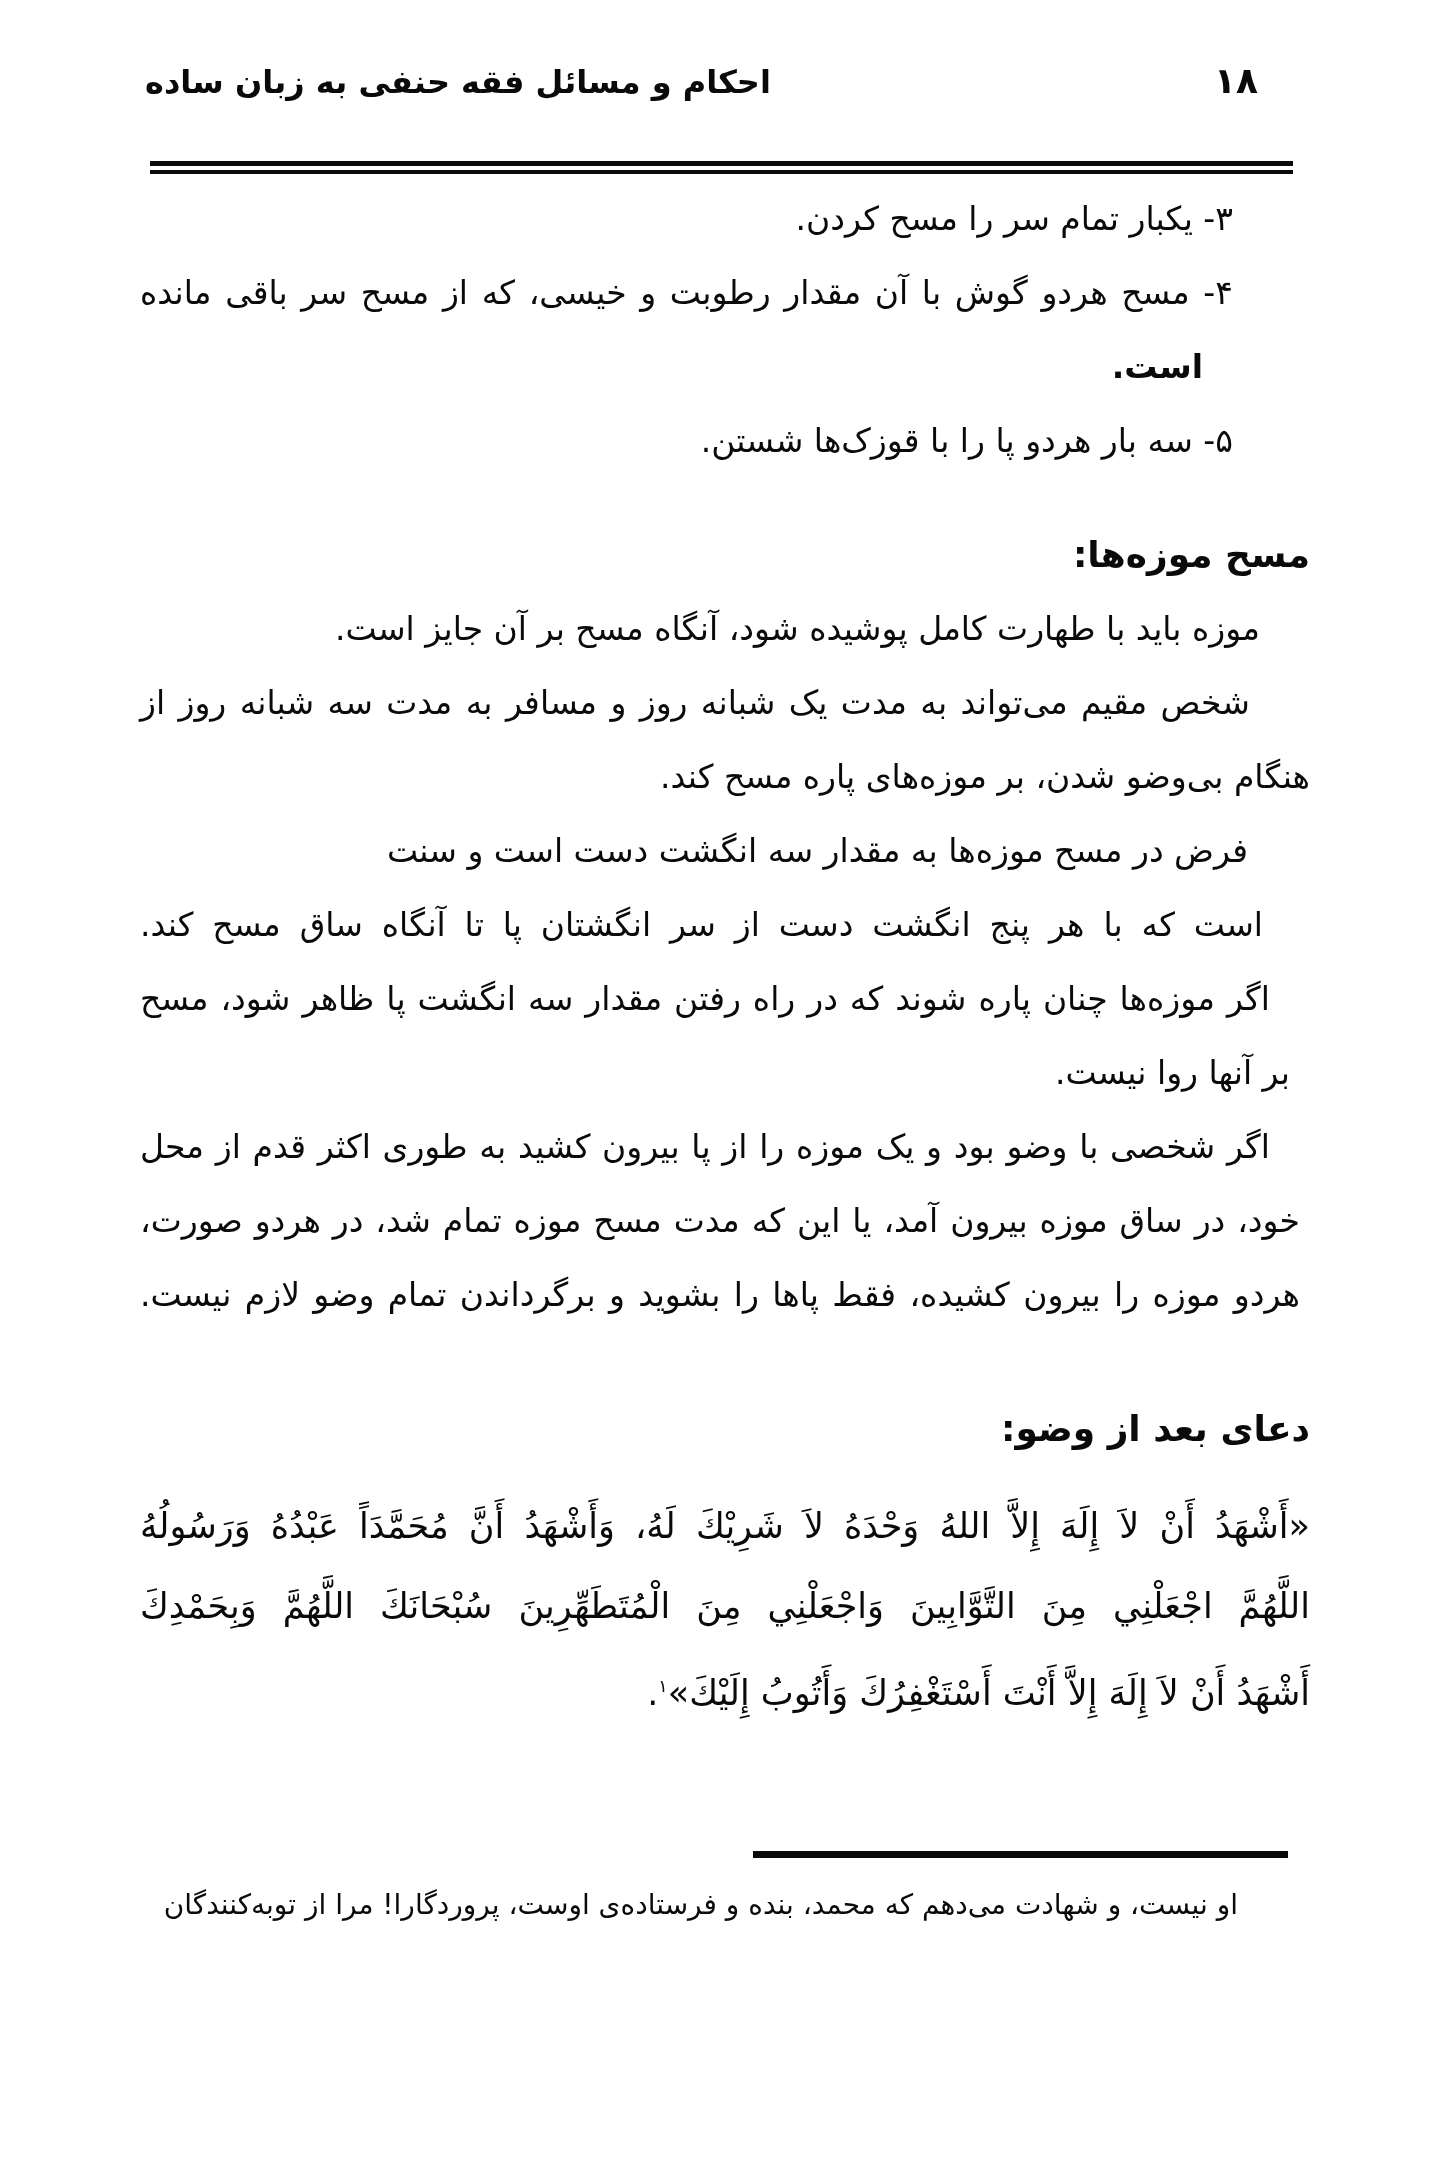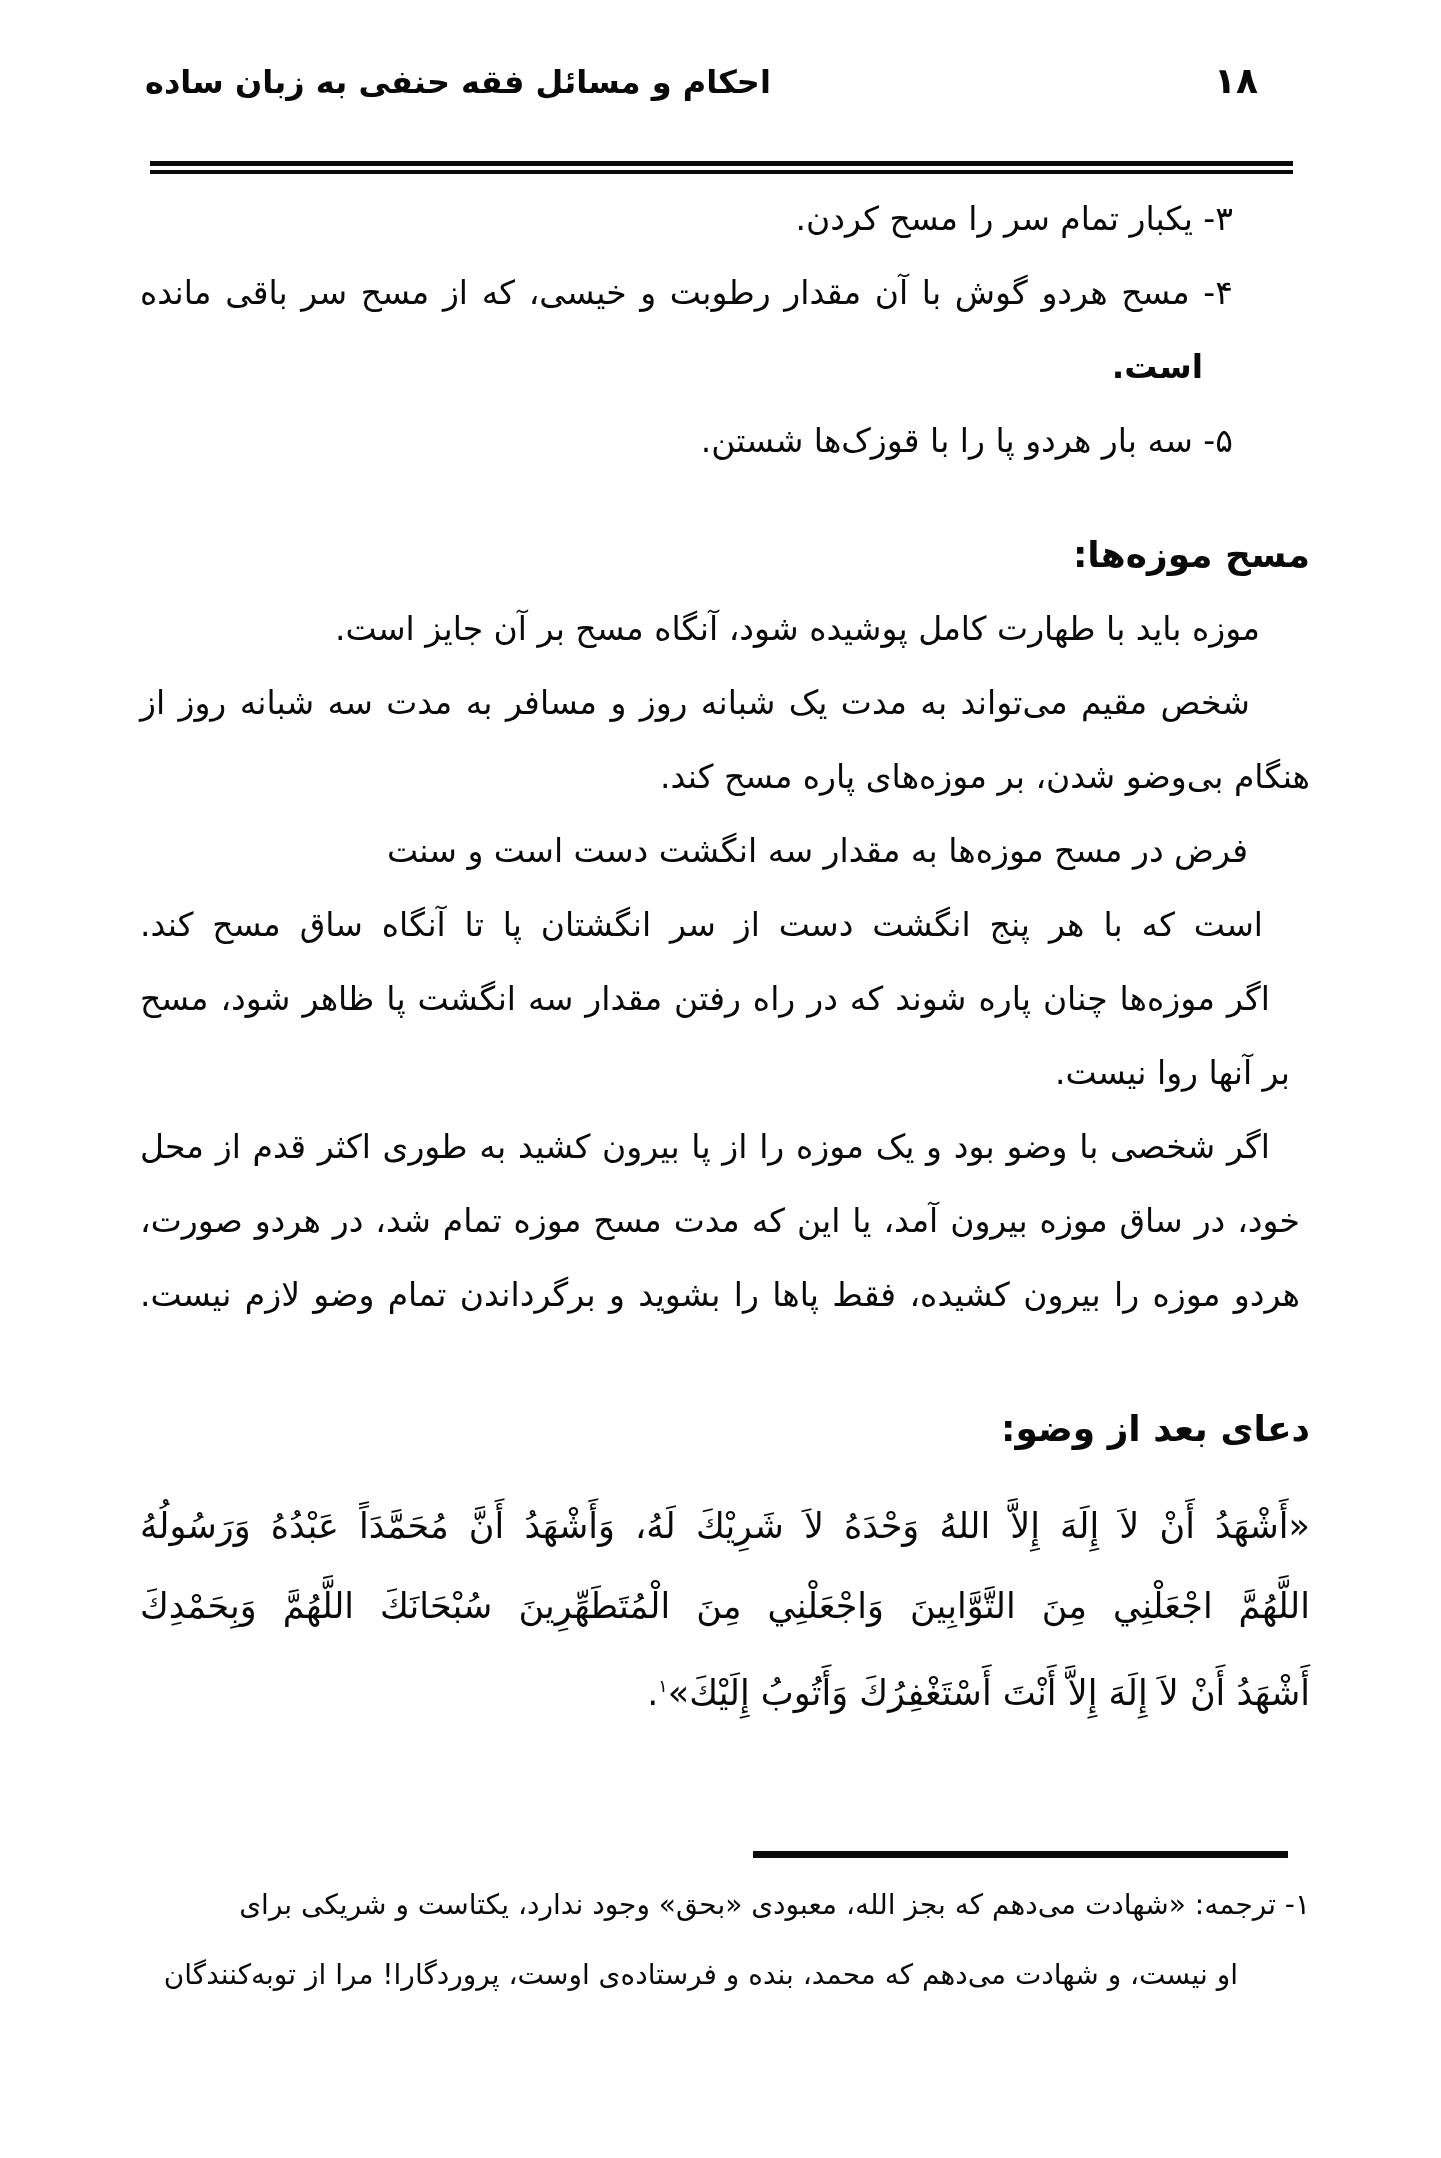--- a/index.html
+++ b/index.html
@@ -109,16 +109,15 @@
       <div class="line full" style="padding-right: 40px;">اگر موزه‌ها چنان پاره شوند که در راه رفتن مقدار سه انگشت پا ظاهر شود، مسح</div>
       <div class="line" style="padding-right: 20px;">بر آنها روا نیست.</div>
       <div class="line full" style="padding-right: 40px;">اگر شخصی با وضو بود و یک موزه را از پا بیرون کشید به طوری اکثر قدم از محل</div>
       <div class="line full" style="padding-right: 10px;">خود، در ساق  موزه بیرون آمد، یا این که مدت مسح موزه تمام شد، در هردو صورت،</div>
       <div class="line full" style="padding-right: 10px;">هردو موزه را بیرون کشیده، فقط پاها را بشوید و برگرداندن  تمام وضو لازم نیست.</div>
       <div class="heading h2">دعای بعد از وضو:</div>
       <div class="dua-line dua-start full">«أَشْهَدُ أَنْ لاَ إِلَهَ إِلاَّ اللهُ وَحْدَهُ لاَ شَرِيْكَ لَهُ، وَأَشْهَدُ أَنَّ مُحَمَّدَاً عَبْدُهُ وَرَسُولُهُ</div>
       <div class="dua-line full">اللَّهُمَّ اجْعَلْنِي مِنَ التَّوَّابِينَ وَاجْعَلْنِي مِنَ الْمُتَطَهِّرِينَ سُبْحَانَكَ اللَّهُمَّ وَبِحَمْدِكَ</div>
       <div class="dua-line">أَشْهَدُ أَنْ لاَ إِلَهَ إِلاَّ أَنْتَ أَسْتَغْفِرُكَ وَأَتُوبُ إِلَيْكَ»<sup>۱</sup>.</div>
       <div class="fn-rule"></div>
-      <div class="fn-line">۱- ترجمه: «شهادت می‌دهم که بجز الله، معبودی «بحق» وجود ندارد، یکتاست و شریکی برای</div>
       <div class="fn-line" style="padding-right: 72px;">او نیست، و شهادت می‌دهم که محمد، بنده و فرستاده‌ی اوست، پروردگارا! مرا از توبه‌کنندگان</div>
     </div>
 </div>
 
 </body></html>

